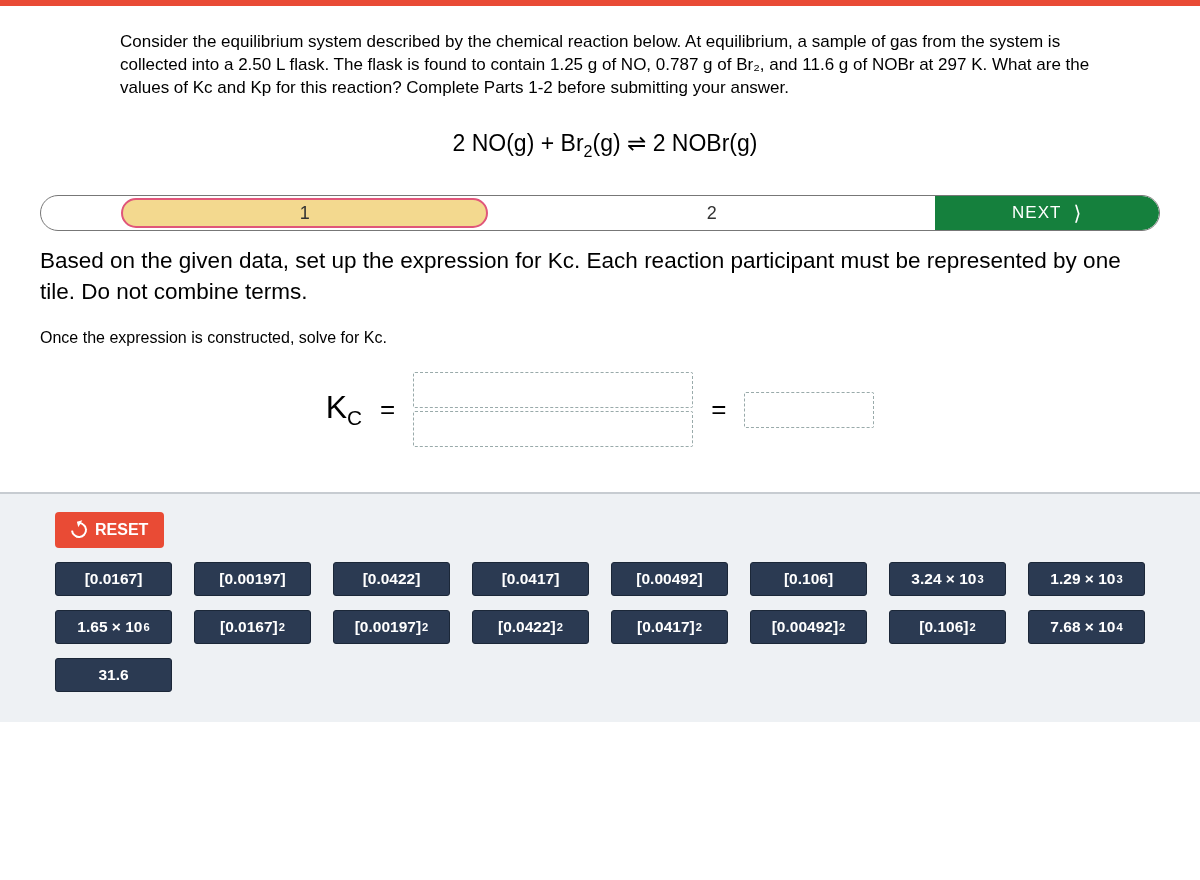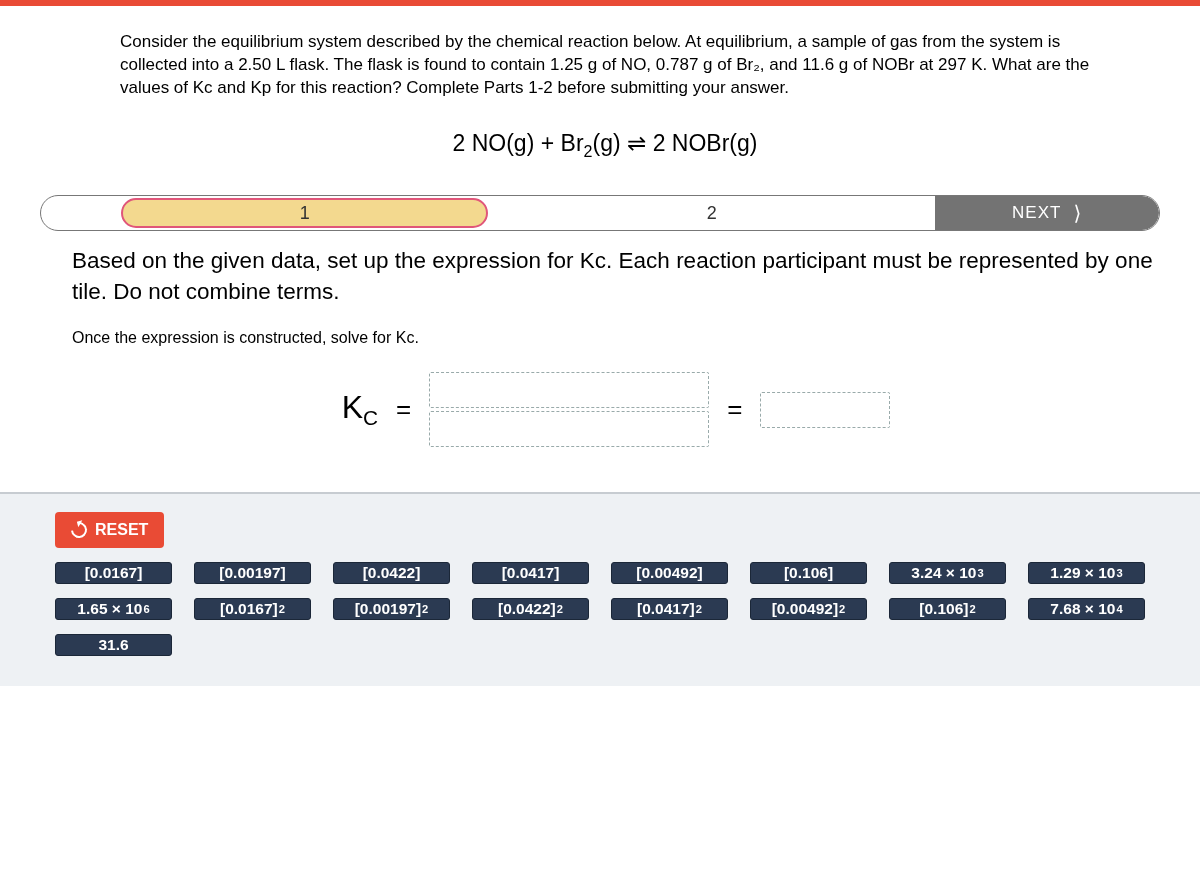--- a/index.html
+++ b/index.html
@@ -67,36 +67,35 @@
       background: #f3d98f;
       border: 2px solid #e0567a;
       border-radius: 18px;
       display:flex;
       align-items:center;
       justify-content:center;
     }
     .step-2 { flex: 0 0 40%; }
     .next-btn {
       flex: 0 0 20%;
-      background: #737373;
+      background: #15803d;
       color: #fff;
       display: flex;
       align-items: center;
       justify-content: center;
       gap: 12px;
       font-size: 17px;
       letter-spacing: 1px;
       border-top-right-radius:18px;
       border-bottom-right-radius:18px;
       cursor: pointer;
     }
     .chev { font-size: 20px; }
     .instruction-area {
       padding: 15px 40px 10px 40px;
-      margin-left: 32px;
     }
     .instruction-text {
       font-size: 22.5px;
       line-height: 1.35;
     }
     .instruction-text-2 {
       font-size: 16px;
       margin-top: 22px;
     }
     .expression-area {
@@ -171,21 +170,21 @@
     .tile-grid {
       display: grid;
       grid-template-columns: repeat(8, 1fr);
       gap: 14px 22px;
     }
     .tile {
       background: #2b3a52;
       color: #fff;
       border: 1px solid #1b2738;
       border-radius: 3px;
-      height: 22px;
+      height: 34px;
       display: flex;
       align-items: center;
       justify-content: center;
       font-size: 15.5px;
       font-weight: bold;
       cursor: grab;
       white-space: nowrap;
     }
     .tile .sup2 { font-size: 0.72em; vertical-align: super; margin-left:1px;}
     .tile .sup3 { font-size: 0.72em; vertical-align: super; margin-left:1px;}

